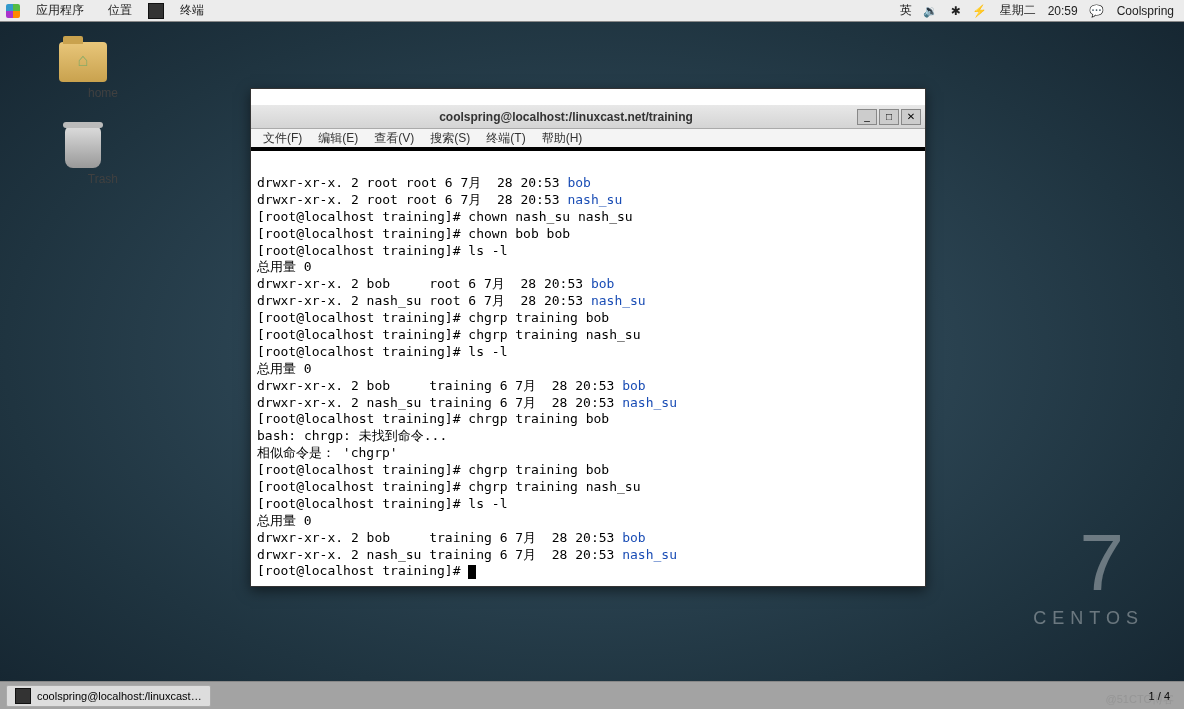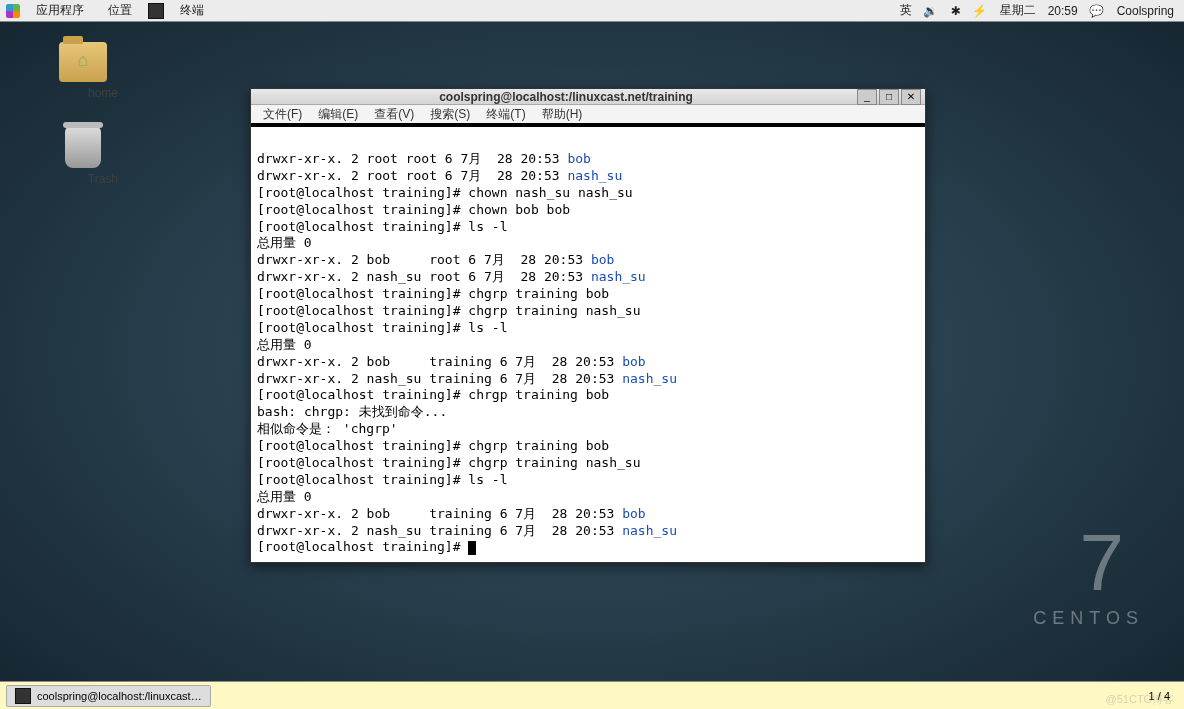--- a/index.html
+++ b/index.html
@@ -28,21 +28,21 @@
 .top-panel .right { margin-left: auto; display: flex; align-items: center; gap: 12px; padding-right: 10px; }
 .top-panel .menu-item { padding: 2px 8px; cursor: pointer; }
 .centos-icon { width:14px; height:14px; background: conic-gradient(#5b4 0 90deg, #f80 90deg 180deg, #a3c 180deg 270deg, #39c 270deg 360deg); border-radius:2px; }
 .task-icon { width:16px; height:16px; background:#333; border:1px solid #111; display:inline-block; }
 
 
 .bottom-panel {
   position: absolute;
   bottom: 0; left: 0; right: 0;
   height: 28px;
-  background: #fef9c3;
+  background: #a3a3a3;
   border-top: 1px solid #888;
   display: flex;
   align-items: center;
   font-size: 11px;
   padding: 0 6px;
 }
 .taskbar-btn {
   display: flex; align-items: center; gap: 6px;
   background: #ddd; border: 1px solid #aaa; padding: 2px 8px;
   border-radius: 2px; cursor: pointer;
@@ -65,25 +65,26 @@
 
 .terminal-window {
   position: absolute;
   left: 250px; top: 88px;
   width: 676px;
   background: #fff;
   border: 1px solid #333;
   box-shadow: 0 4px 12px rgba(0,0,0,0.5);
 }
 .term-titlebar {
-  height: 16px;
+  height: 24px;
   background: linear-gradient(#e8e8e8, #d4d4d4);
   display: flex; align-items: center;
   border-bottom: 1px solid #aaa;
   font-size: 12px;
+  margin-top: 16px;
 }
 .term-titlebar .title { flex:1; text-align:center; font-weight:bold; color:#333; }
 .winbtns { display:flex; gap:2px; padding-right:4px; }
 .winbtn { width:20px; height:16px; background:#ccc; border:1px solid #888; font-size:10px; line-height:14px; text-align:center; cursor:pointer; }
 .term-menubar {
   height: 22px;
   background: #f4f4f4;
   border-bottom: 4px solid #000000;
   display:flex; align-items:center;
   font-size:12px; color:#333;

